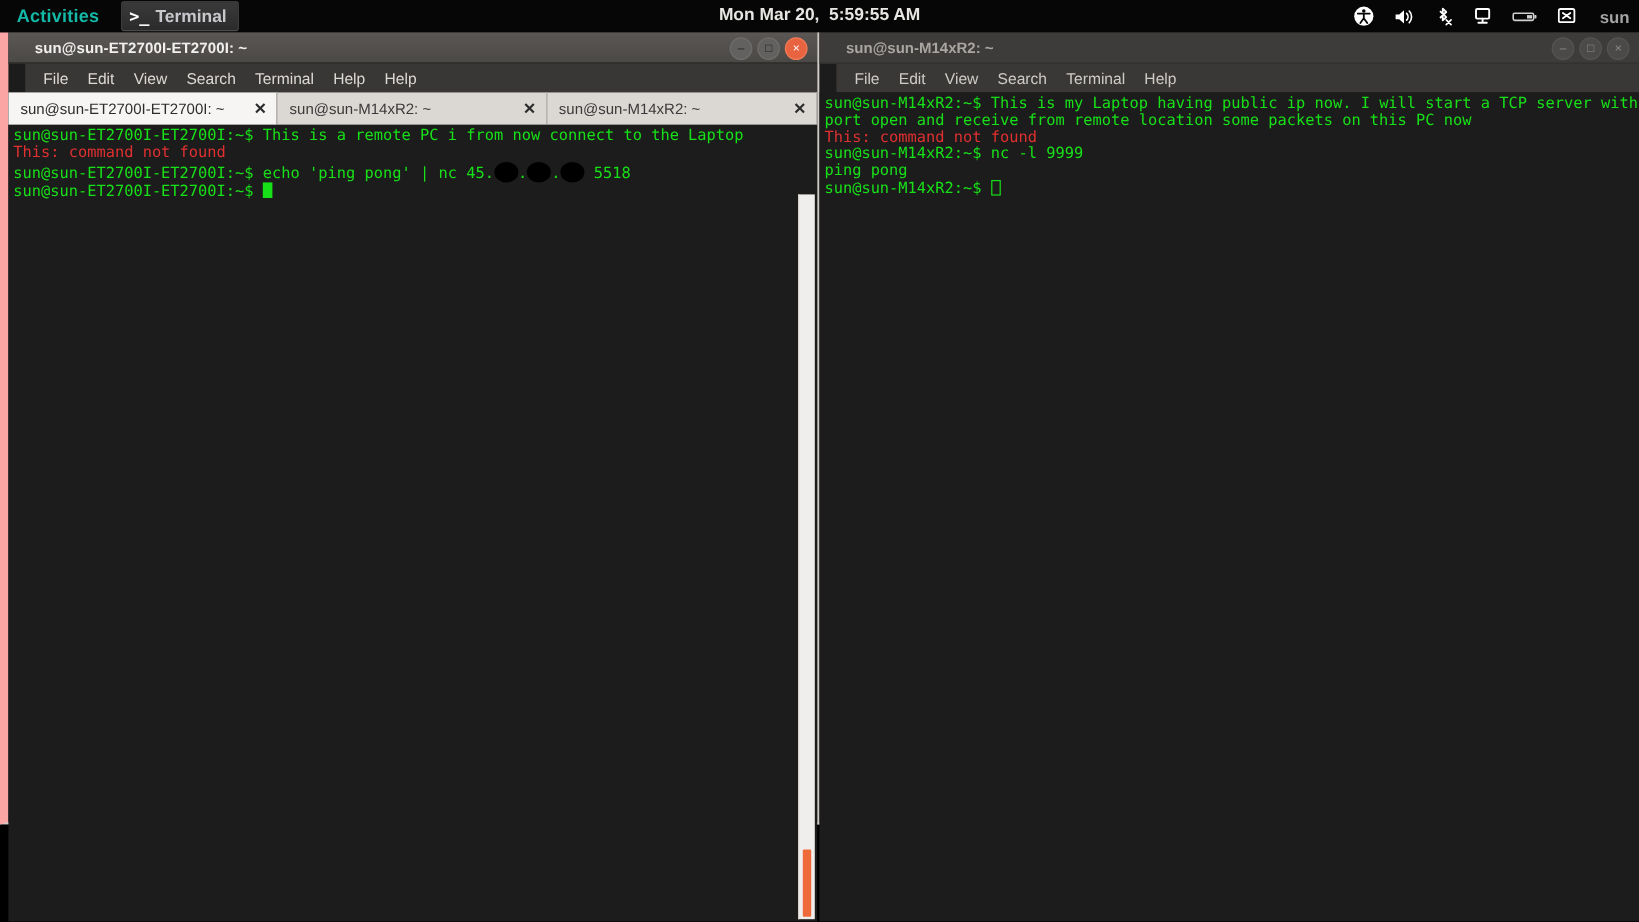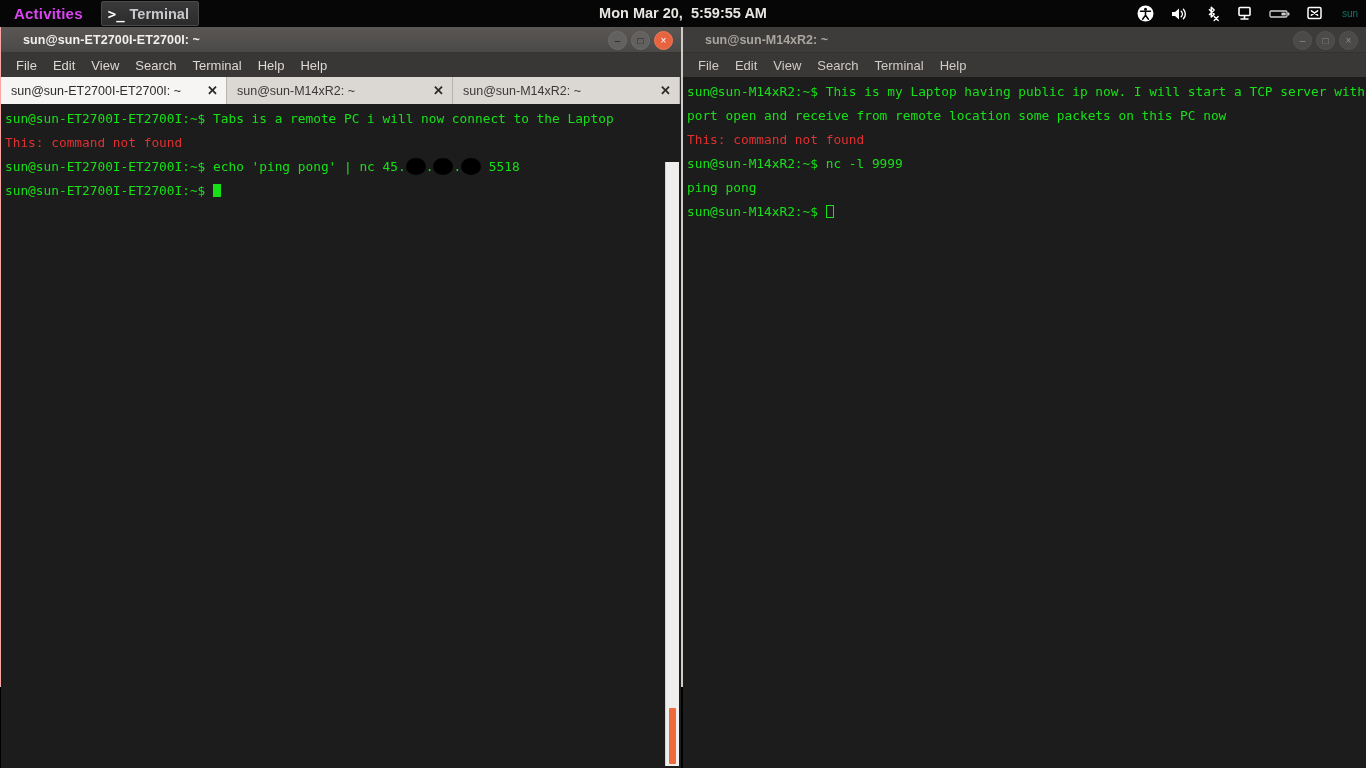--- a/index.html
+++ b/index.html
@@ -17,21 +17,21 @@
 
   
   #topbar {
     position: absolute; left: 0; top: 0;
     width: 1366px; height: 27px;
     background: #060606;
     display: flex; align-items: center;
     color: #d8d4d0;
   }
   #activities {
-    font-size: 15px; font-weight: bold; color: #d946ef;
+    font-size: 15px; font-weight: bold; color: #14b8a6;
     padding: 0 14px 0 14px; line-height: 27px; height: 27px;
     letter-spacing: .2px;
   }
   #app-indicator {
     display: flex; align-items: center; gap: 5px;
     height: 23px; padding: 0 9px 0 6px;
     background: linear-gradient(180deg,#3a3a3a,#2b2b2b);
     border: 1px solid #4a4a4a;
     border-radius: 2px;
     margin-left: 4px;
@@ -49,32 +49,32 @@
     height: 27px; line-height: 27px; text-align: center;
     font-size: 14.5px; font-weight: bold; color: #e8e6e3;
     pointer-events: none; white-space: pre;
   }
   #tray {
     position: absolute; right: 8px; top: 0;
     height: 27px; display: flex; align-items: center; gap: 16px;
     z-index: 3;
   }
   #tray .tray-ico { display: flex; align-items: center; justify-content: center; }
-  #tray .user-name { font-size: 10px; font-weight: normal; color: #0f766e; margin-left: 2px; }
+  #tray .user-name { font-size: 14px; font-weight: bold; color: #a3a3a3; margin-left: 2px; }
 
   
   .window { position: absolute; box-sizing: border-box; }
 
   
   #win-left {
     left: 0; top: 27px; width: 683px; height: 660px;
     background: #1c1c1c;
     border-right: 2px solid #cfcbc7;
     border-bottom: 2px solid #cfcbc7;
-    border-left: 1px solid #fca5a5;
+    border-left: 7px solid #fca5a5;
   }
   #win-left .titlebar {
     height: 26px; width: 100%;
     background: linear-gradient(180deg,#5a5755,#4b4947);
     border-bottom: 1px solid #373533;
     display: flex; align-items: center; position: relative;
     box-sizing: border-box;
   }
   #win-left .title-text {
     font-size: 12.5px; font-weight: bold; color: #f2f0ee;
@@ -86,21 +86,21 @@
     display: flex; align-items: center; justify-content: center;
     font-size: 10px; line-height: 1;
   }
   .wbtn.min, .wbtn.max { background: #636160; color: #1f1e1d; border: 1px solid #6e6c6a; }
   .wbtn.close { background: #e8633f; color: #ffffff; border: 1px solid #f07a55; }
   .wbtn.dim { background: #4c4a48; color: #8e8c8a; border: 1px solid #55534f; }
 
   .menubar {
     height: 24px; background: #393735;
     display: flex; align-items: center; gap: 2px;
-    padding-left: 8px; box-sizing: border-box;
+    padding-left: 8px; box-sizing: border-box; margin-left: 14px;
   }
   .menubar .mi {
     font-size: 13px; color: #ddd9d5; padding: 2px 7px; line-height: 1;
   }
 
   #win-left .tabbar {
     height: 27px; background: #2e2c2a;
     display: flex; align-items: stretch;
     box-sizing: border-box;
   }
@@ -114,21 +114,21 @@
   .tab.active { background: #f6f5f4; color: #2c2c2c; }
   .tab.inactive { background: #dbd7d3; color: #3a3a3a; }
   .tab .tab-label { white-space: nowrap; overflow: hidden; text-overflow: ellipsis; }
   .tab .tab-close { font-size: 13px; font-weight: bold; color: #2b2b2b; padding-left: 10px; }
   #tab0 { width: 226px; }
   #tab1 { width: 226px; }
   #tab2 { width: 227px; }
 
   .term {
     font-family: "DejaVu Sans Mono", monospace;
-    font-size: 12.8px; line-height: 24px;
+    font-size: 12.8px; line-height: 14px;
     color: #18e018; background: #1c1c1c;
     padding: 3px 0 0 4px;
     white-space: pre-wrap; word-break: break-all;
     box-sizing: border-box;
     position: relative;
   }
   #win-left .term { height: 686px; }
   .err { color: #e03030; }
   .cursor-block {
     display: inline-block; width: 8px; height: 13px;
@@ -270,21 +270,21 @@
       <div class="tab inactive" id="tab1">
         <span class="tab-label">sun@sun-M14xR2: ~</span>
         <span class="tab-close">✕</span>
       </div>
       <div class="tab inactive" id="tab2">
         <span class="tab-label">sun@sun-M14xR2: ~</span>
         <span class="tab-close">✕</span>
       </div>
     </div>
 
-    <div class="term"><span>sun@sun-ET2700I-ET2700I:~$</span><span> Tabs is a remote PC i will now connect to the Laptop</span>
+    <div class="term"><span>sun@sun-ET2700I-ET2700I:~$</span><span> This is a remote PC i from now connect to the Laptop</span>
 <span class="err">This: command not found</span>
 <span>sun@sun-ET2700I-ET2700I:~$</span><span> echo 'ping pong' | nc 45.</span><span class="redact"></span><span>.</span><span class="redact"></span><span>.</span><span class="redact"></span><span> 5518</span>
 <span>sun@sun-ET2700I-ET2700I:~$ </span><span class="cursor-block"></span></div>
 
     <div id="left-scroll">
       <div class="thumb"></div>
     </div>
   </div>
 
   <div class="window" id="win-right">

